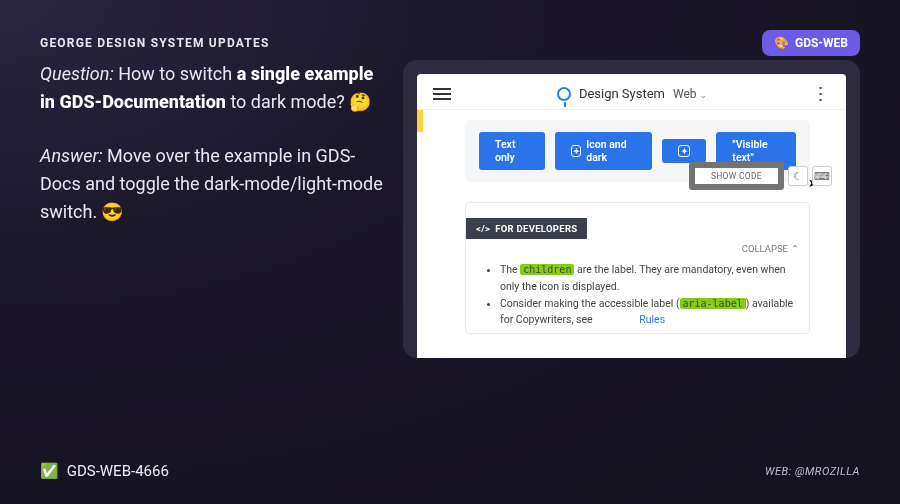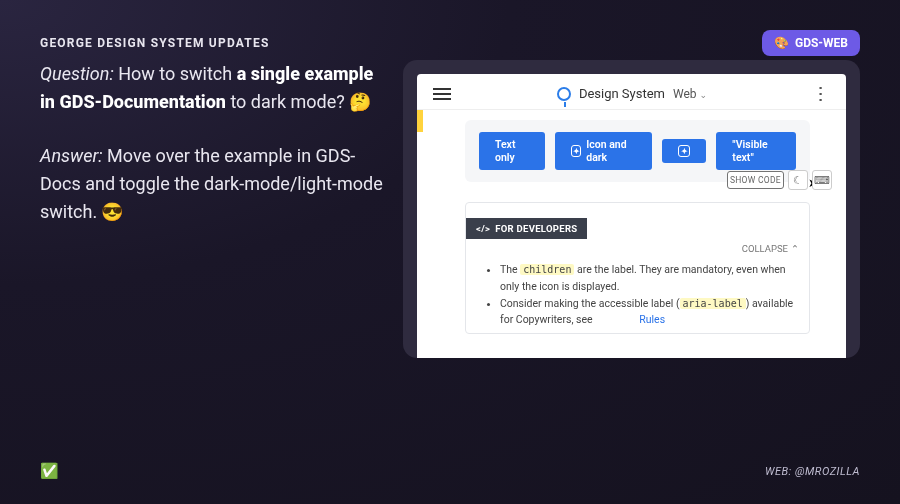--- a/index.html
+++ b/index.html
@@ -129,23 +129,23 @@
     position: absolute;
     right: -22px;
     bottom: -8px;
     display: flex;
     gap: 4px;
     align-items: center;
   }
   .show-code {
     font-size: 8.5px;
     color: #666;
-    border: 1px solid #737373;
+    border: 6px solid #737373;
     background: #fff;
-    padding: 3px 2px;
+    padding: 3px 16px;
     border-radius: 3px;
     letter-spacing: 0.3px;
   }
   .tool-btn {
     width: 20px; height: 20px; border:1px solid #ccc; background:#fff; border-radius:3px;
     display:flex; align-items:center; justify-content:center; font-size:11px; color:#555;
   }
 
   .dev-band {
     margin-top: 20px;
@@ -163,21 +163,21 @@
     font-size: 9.5px; letter-spacing: 0.3px;
   }
   .collapse { color:#777; font-size:9.5px; padding-right:10px; display:flex; align-items:center; gap:3px;margin-top:40px; }
   .dev-body {
     padding: 8px 14px 4px 24px;
     font-size: 10.5px;
     color: #444;
     line-height: 1.6;
   }
   .dev-body ul { list-style: disc; padding-left: 10px; }
-  .mono { font-family: ui-monospace, Menlo, monospace; background:#fef9c3; padding:0 3px; border-radius:2px; font-size:10px; }
+  .mono { font-family: ui-monospace, Menlo, monospace; background:#84cc16; padding:0 3px; border-radius:2px; font-size:10px; }
   .link { color:#2b73e8;margin-left:44px; }
   .cursor { position:absolute; top:66px; right:28px; font-size:12px; color:#000; }
 
   .footer {
     position: absolute;
     bottom: 24px;
     left: 40px;
     right: 40px;
     display: flex;
     justify-content: space-between;
@@ -276,18 +276,19 @@
           </div>
 
         </div>
       </div>
     </div>
   </div>
 
   <div class="footer">
     <div class="ticket">
       <span>✅</span>
+      <span>GDS-WEB-4666</span>
     </div>
     <div class="credit">
       <span>WEB: </span><span>@MROZILLA</span>
     </div>
   </div>
 </div>
 
 </body></html>

